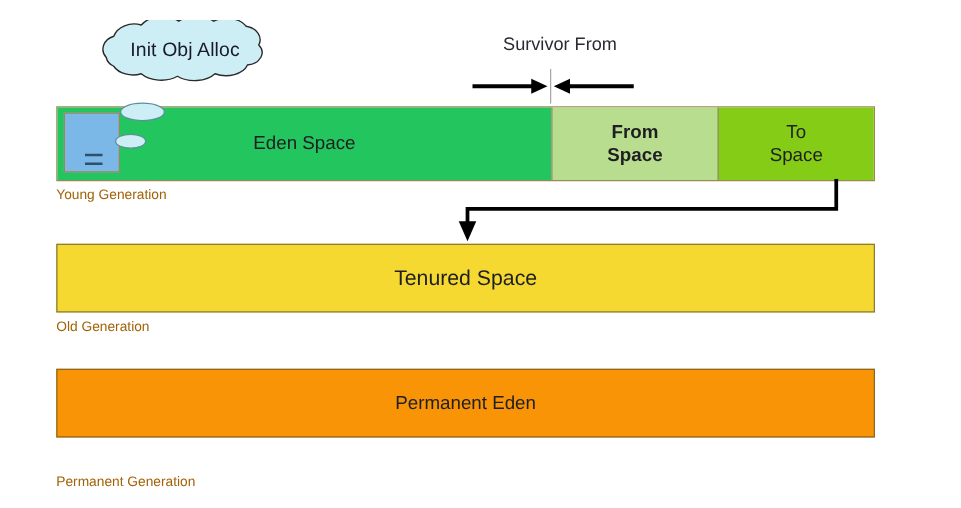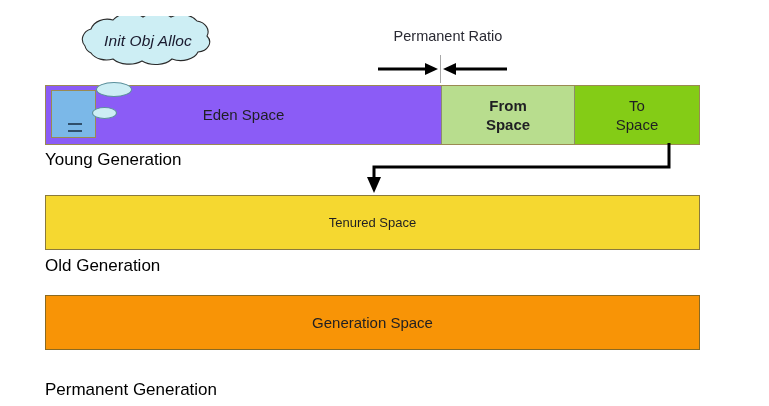--- a/index.html
+++ b/index.html
@@ -18,21 +18,20 @@
 
   
   .abs { position: absolute; }
 
   
   #cloud-group {
     left: 55px;
     top: 16px;
     width: 186px;
     height: 50px;
-    font-style: italic;
   }
   #cloud-group svg { display: block; }
   #cloud-label {
     position: absolute;
     left: 0;
     top: 0;
     width: 186px;
     height: 50px;
     display: flex;
     align-items: center;
@@ -125,43 +124,43 @@
   #tenured-bar {
     left: 45px;
     top: 195px;
     width: 655px;
     height: 55px;
     border: 1px solid #8a7a3c;
     box-sizing: border-box;
     display: flex;
     align-items: center;
     justify-content: center;
-    font-size: 13px;
+    font-size: 17px;
     color: #1f1f23;
   }
 
   
   #permanent-bar {
     left: 45px;
     top: 295px;
     width: 655px;
     height: 55px;
     border: 1px solid #8a6a22;
     box-sizing: border-box;
     display: flex;
     align-items: center;
     justify-content: center;
     font-size: 15px;
     color: #1f1f23;
   }
 
   
   .caption {
-    font-size: 17px;
-    color: #000000;
+    font-size: 11px;
+    color: #a16207;
     left: 45px;
     white-space: nowrap;
   }
   #caption-young     { top: 150px; }
   #caption-old       { top: 256px; text-align: center; }
   #caption-permanent { top: 356px; margin-top: 24px; }
 </style>
 </head>
 <body>
 
@@ -179,38 +178,38 @@
                a13 10 0 0 1 -9 16
                a18 12 0 0 1 -26 7
                a20 13 0 0 1 -30 2
                a20 13 0 0 1 -29 -2
                a17 12 0 0 1 -22 -6
                a13 10 0 0 1 -6 -7 Z" fill="#cdeef4" stroke="#2a2a2a" stroke-width="1.1" stroke-dasharray="0"></path>
     </svg>
     <div id="cloud-label">Init Obj Alloc</div>
   </div>
 
-  <div id="survivor-ratio-label" class="abs">Permanent Ratio</div>
+  <div id="survivor-ratio-label" class="abs">Survivor From</div>
 
   <div id="survivor-arrows" class="abs">
     <svg width="145" height="28" viewBox="0 0 145 28">
 
       <line x1="70.5" y1="0" x2="70.5" y2="28" stroke="#a8a8a8" stroke-width="1"></line>
 
       <line x1="8" y1="14" x2="60" y2="14" stroke="#000" stroke-width="3.2"></line>
       <polygon points="68,14 55,8 55,20" fill="#000"></polygon>
 
       <line x1="137" y1="14" x2="85" y2="14" stroke="#000" stroke-width="3.2"></line>
       <polygon points="73,14 86,8 86,20" fill="#000"></polygon>
     </svg>
   </div>
 
   <div id="young-bar" class="abs">
 
-    <div id="region-eden" class="region" style="background:#8b5cf6">
+    <div id="region-eden" class="region" style="background:#22c55e">
       <div id="init-object-box" style="background:#7bb8e8">
         <div id="init-object-mark"></div>
       </div>
       <div class="tail-bubble" id="tail-bubble-large"></div>
       <div class="tail-bubble" id="tail-bubble-small"></div>
       <span>Eden Space</span>
     </div>
 
     <div id="region-from" class="region" style="background:#b8dd8e">
       <div>
@@ -233,20 +232,20 @@
       <path d="M309 0 L309 24 L14 24 L14 36" fill="none" stroke="#000" stroke-width="3"></path>
       <polygon points="14,50 7,34 21,34" fill="#000"></polygon>
     </svg>
   </div>
 
   <div id="tenured-bar" class="abs" style="background:#f5d830">
     <span>Tenured Space</span>
   </div>
 
   <div id="permanent-bar" class="abs" style="background:#f89406">
-    <span>Generation Space</span>
+    <span>Permanent Eden</span>
   </div>
 
   <div id="caption-young" class="abs caption">Young Generation</div>
   <div id="caption-old" class="abs caption">Old Generation</div>
   <div id="caption-permanent" class="abs caption">Permanent Generation</div>
 
 </div>
 
 </body></html>

